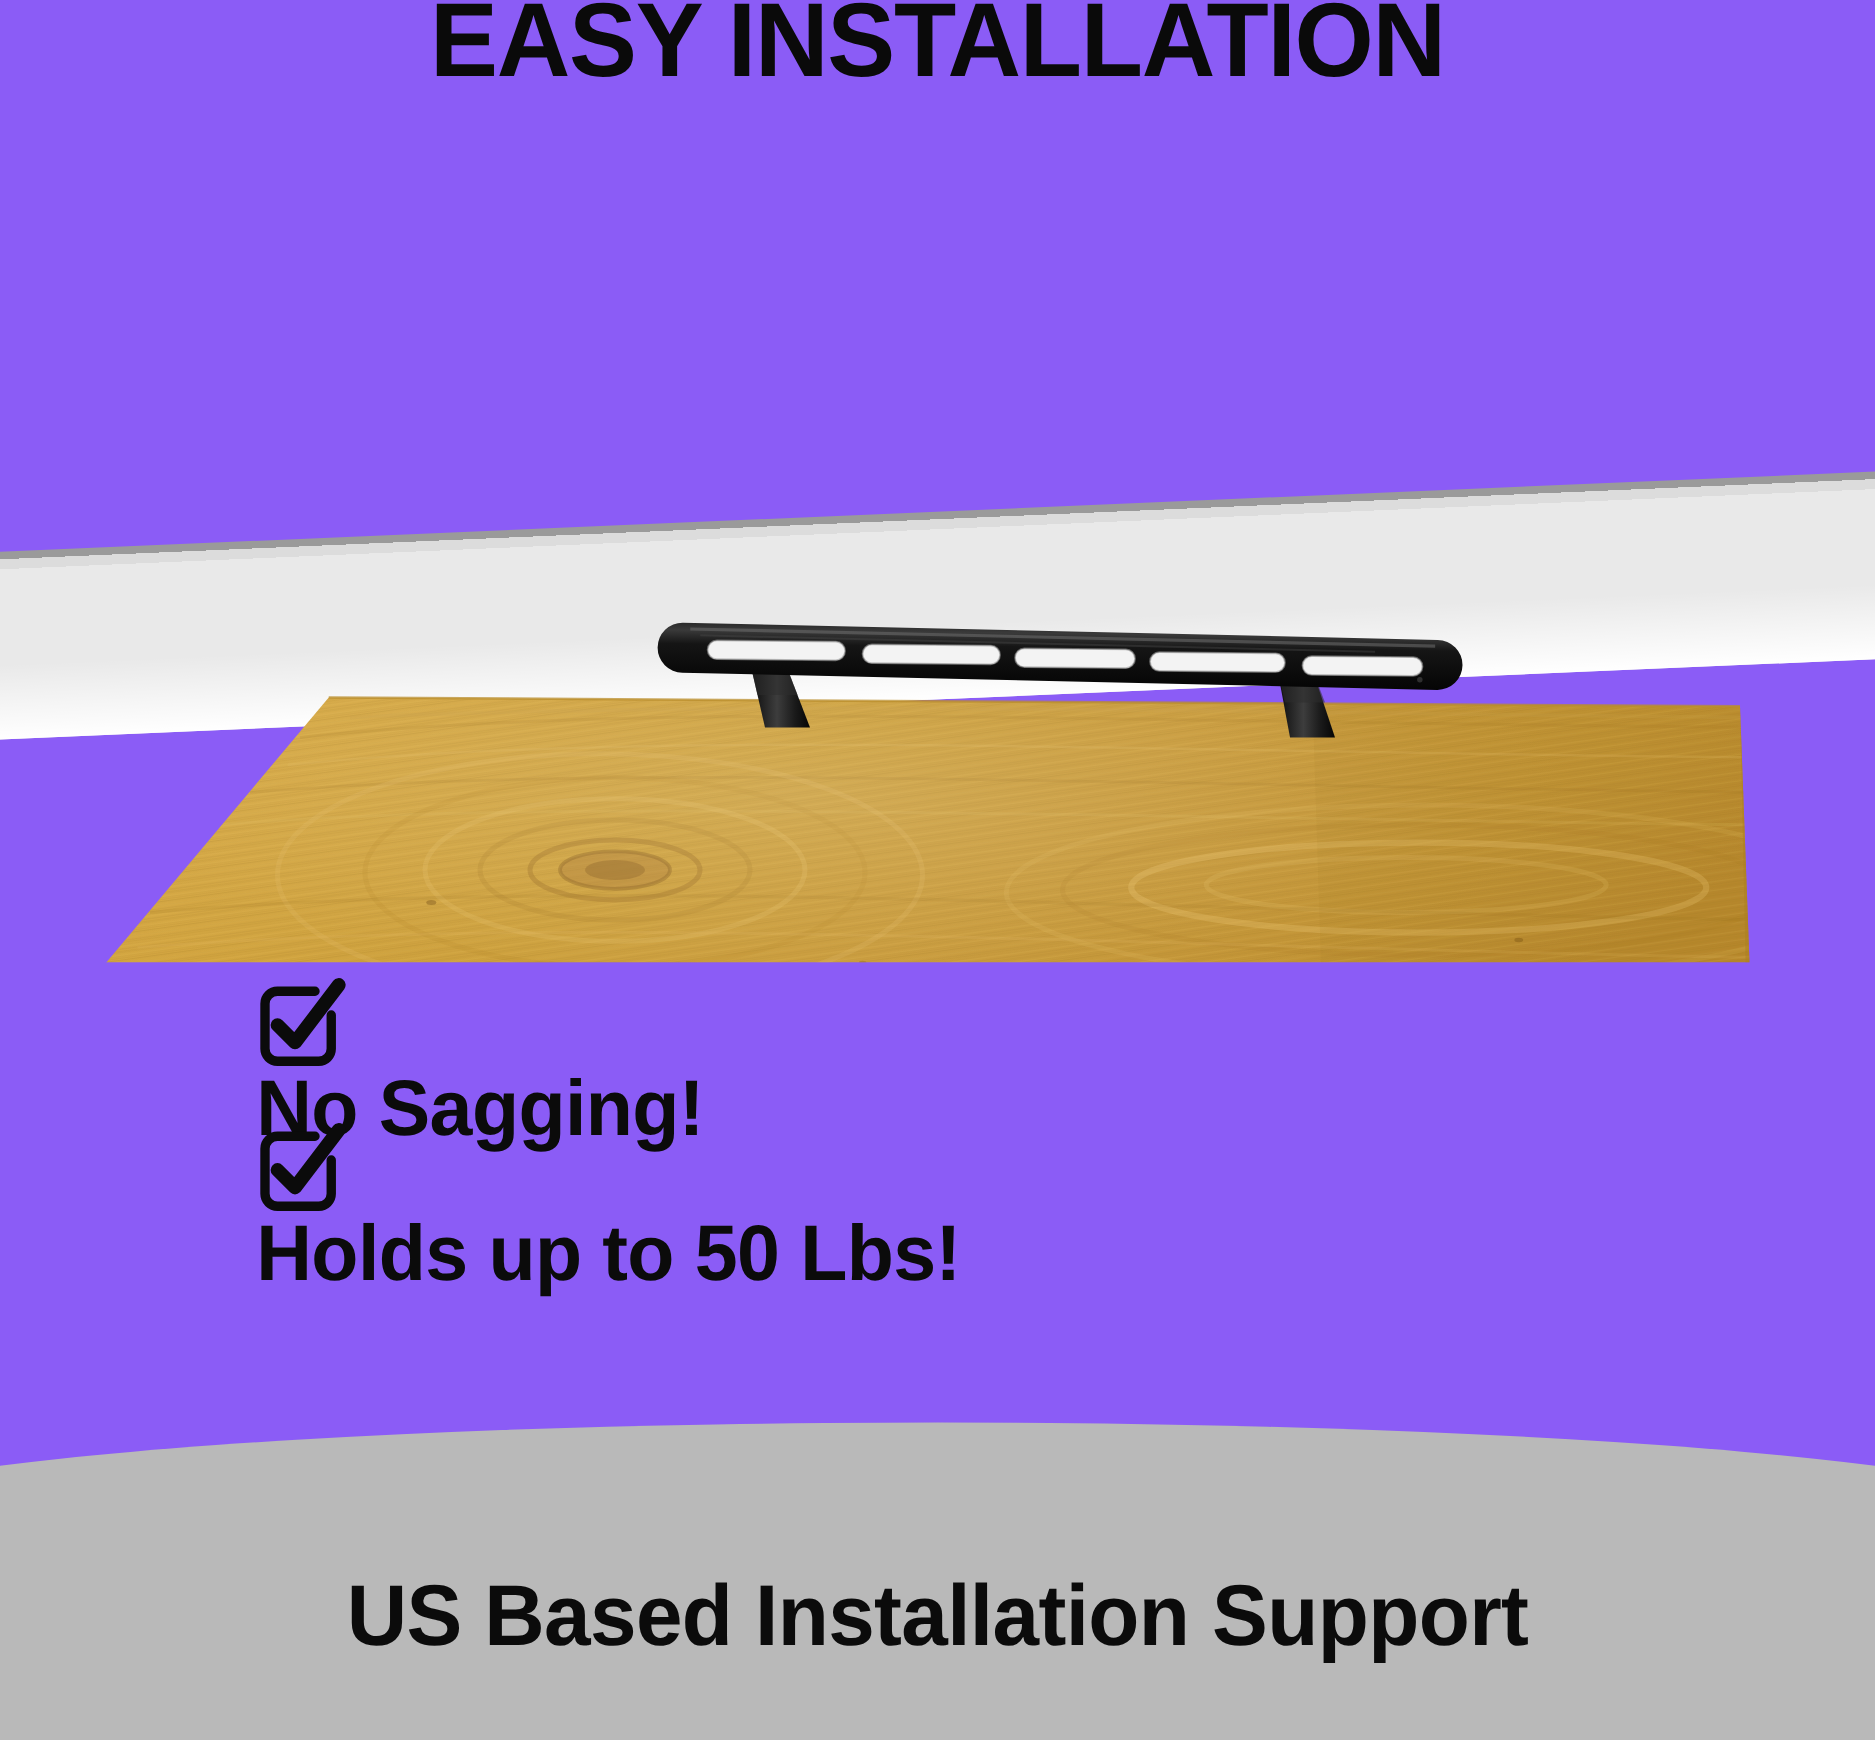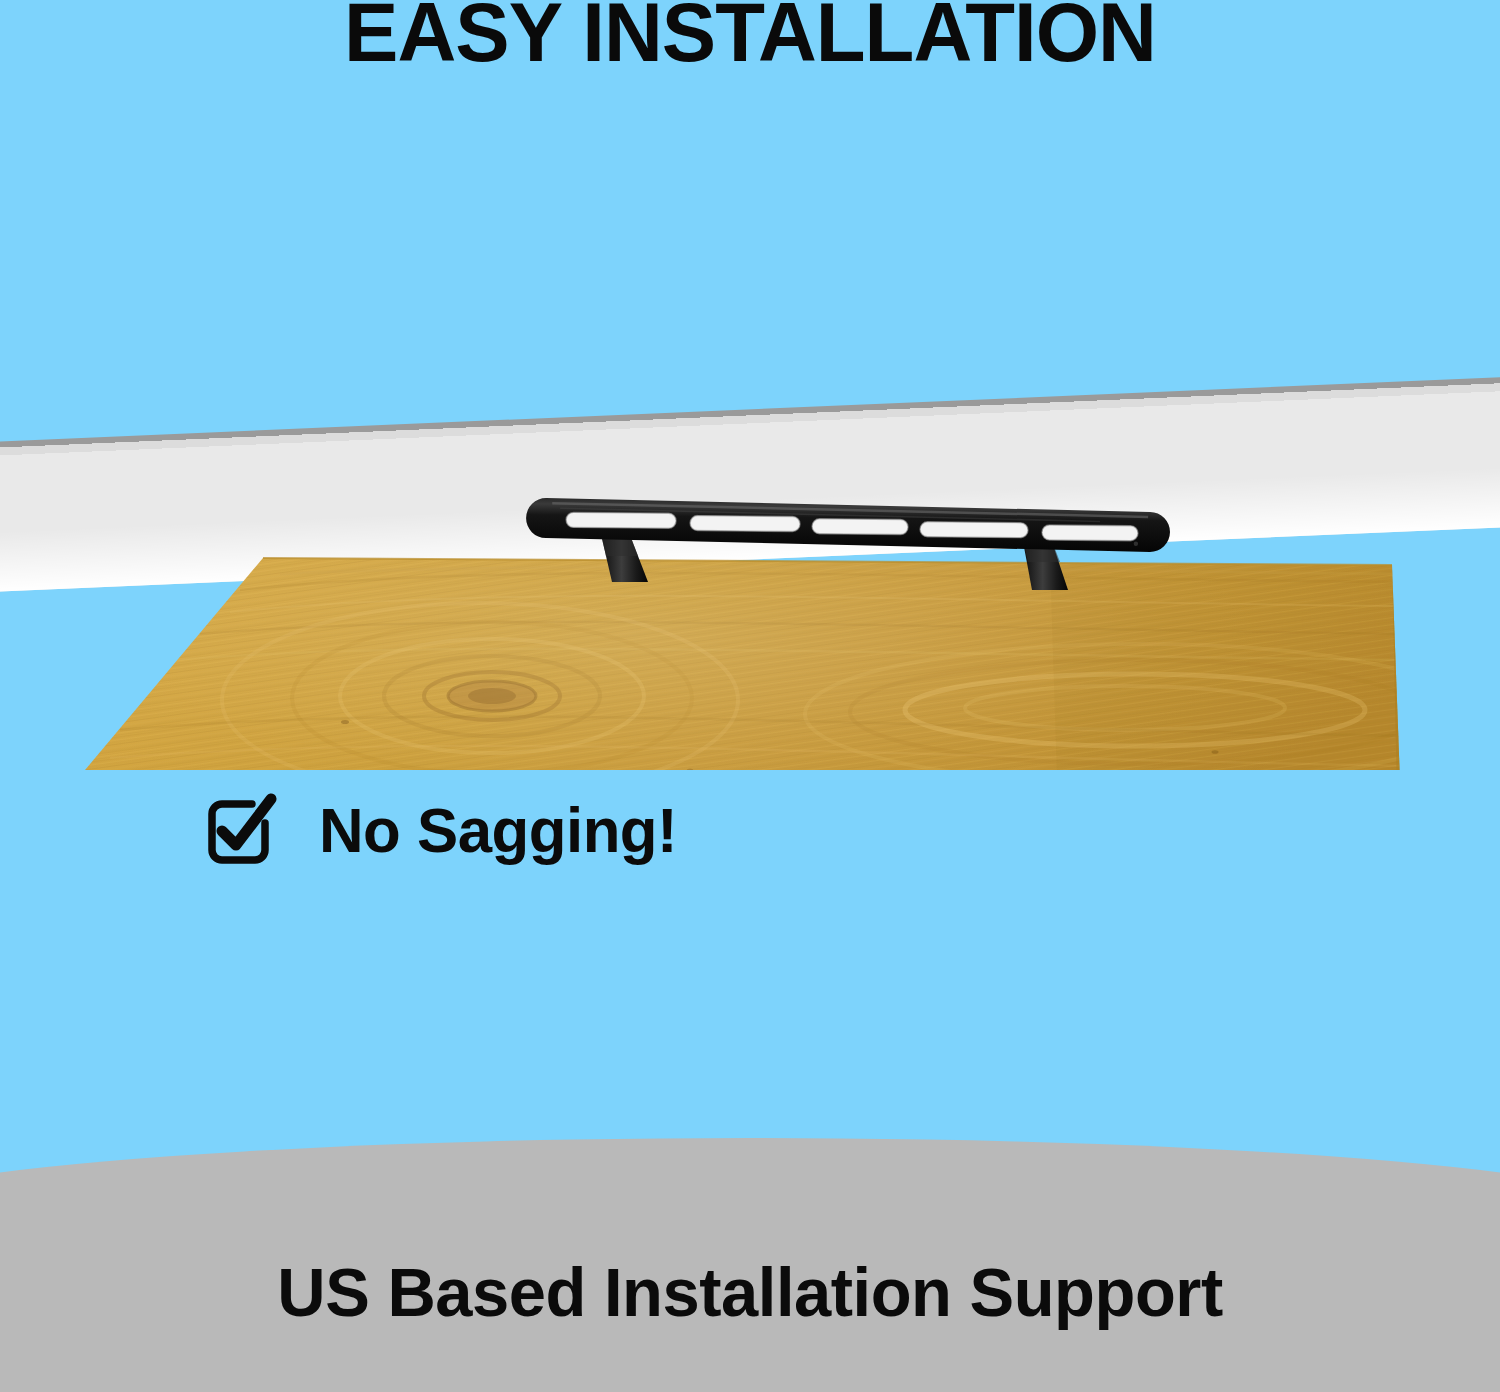--- a/index.html
+++ b/index.html
@@ -3,21 +3,21 @@
 <meta charset="utf-8">
 <style>
   html,body{margin:0;padding:0;}
   body{
     width:1500px;height:1392px;
     background:#ffffff;
     font-family:"Liberation Sans","DejaVu Sans",sans-serif;
     overflow:hidden;
     position:relative;
   }
-  #stage{position:absolute;inset:0;width:1500px;height:1392px;overflow:hidden;background:#7dd3fc;}
+  #stage{position:absolute;inset:0;width:1500px;height:1392px;overflow:hidden;background:#8b5cf6;}
 
   
   .headline{
     position:absolute;left:0;top:-12px;width:1500px;
     text-align:center;
     font-size:84px;
     font-weight:700;
     letter-spacing:-1px;
     color:#0a0a0a;
     transform:scaleX(0.97);
@@ -46,23 +46,24 @@
   .bracket{position:absolute;left:0;top:0;width:1500px;height:540px;}
 
   
   .shelf{position:absolute;left:0;top:0;width:1500px;height:540px;}
 
   
   .features{
     position:absolute;left:205px;top:782px;width:1100px;
   }
   .feat{
-    display:flex;align-items:center;
+    display:flex;align-items:flex-start;
     height:96px;
     margin-bottom:20px;
+    flex-direction:column;
   }
   .cbox{
     width:74px;height:74px;flex:0 0 74px;margin-right:40px;position:relative;
   }
   .feat-label{
     font-size:63px;
     font-weight:700;
     color:#0b0b0b;
     letter-spacing:-0.5px;
     white-space:nowrap;
@@ -284,19 +285,28 @@
     <div class="feat">
       <span class="cbox">
         <svg viewBox="0 0 74 74" width="74" height="74">
           <path d="M60 30 V57 a10 10 0 0 1 -10 10 H17 a10 10 0 0 1 -10 -10 V21 a10 10 0 0 1 10 -10 H47" fill="none" stroke="#0b0b0b" stroke-width="7.5" stroke-linecap="round"></path>
           <path d="M17 38 L31 52 L66 6" fill="none" stroke="#0b0b0b" stroke-width="11" stroke-linecap="round" stroke-linejoin="round"></path>
         </svg>
       </span>
       <span class="feat-label">No Sagging!</span>
     </div>
 
+    <div class="feat">
+      <span class="cbox">
+        <svg viewBox="0 0 74 74" width="74" height="74">
+          <path d="M60 30 V57 a10 10 0 0 1 -10 10 H17 a10 10 0 0 1 -10 -10 V21 a10 10 0 0 1 10 -10 H47" fill="none" stroke="#0b0b0b" stroke-width="7.5" stroke-linecap="round"></path>
+          <path d="M17 38 L31 52 L66 6" fill="none" stroke="#0b0b0b" stroke-width="11" stroke-linecap="round" stroke-linejoin="round"></path>
+        </svg>
+      </span>
+      <span class="feat-label">Holds up to 50 Lbs!</span>
+    </div>
 
   </div>
 
   <div class="footer-band"></div>
   <div class="footer-text">US Based Installation Support</div>
 
 </div>
 
 </body></html>

